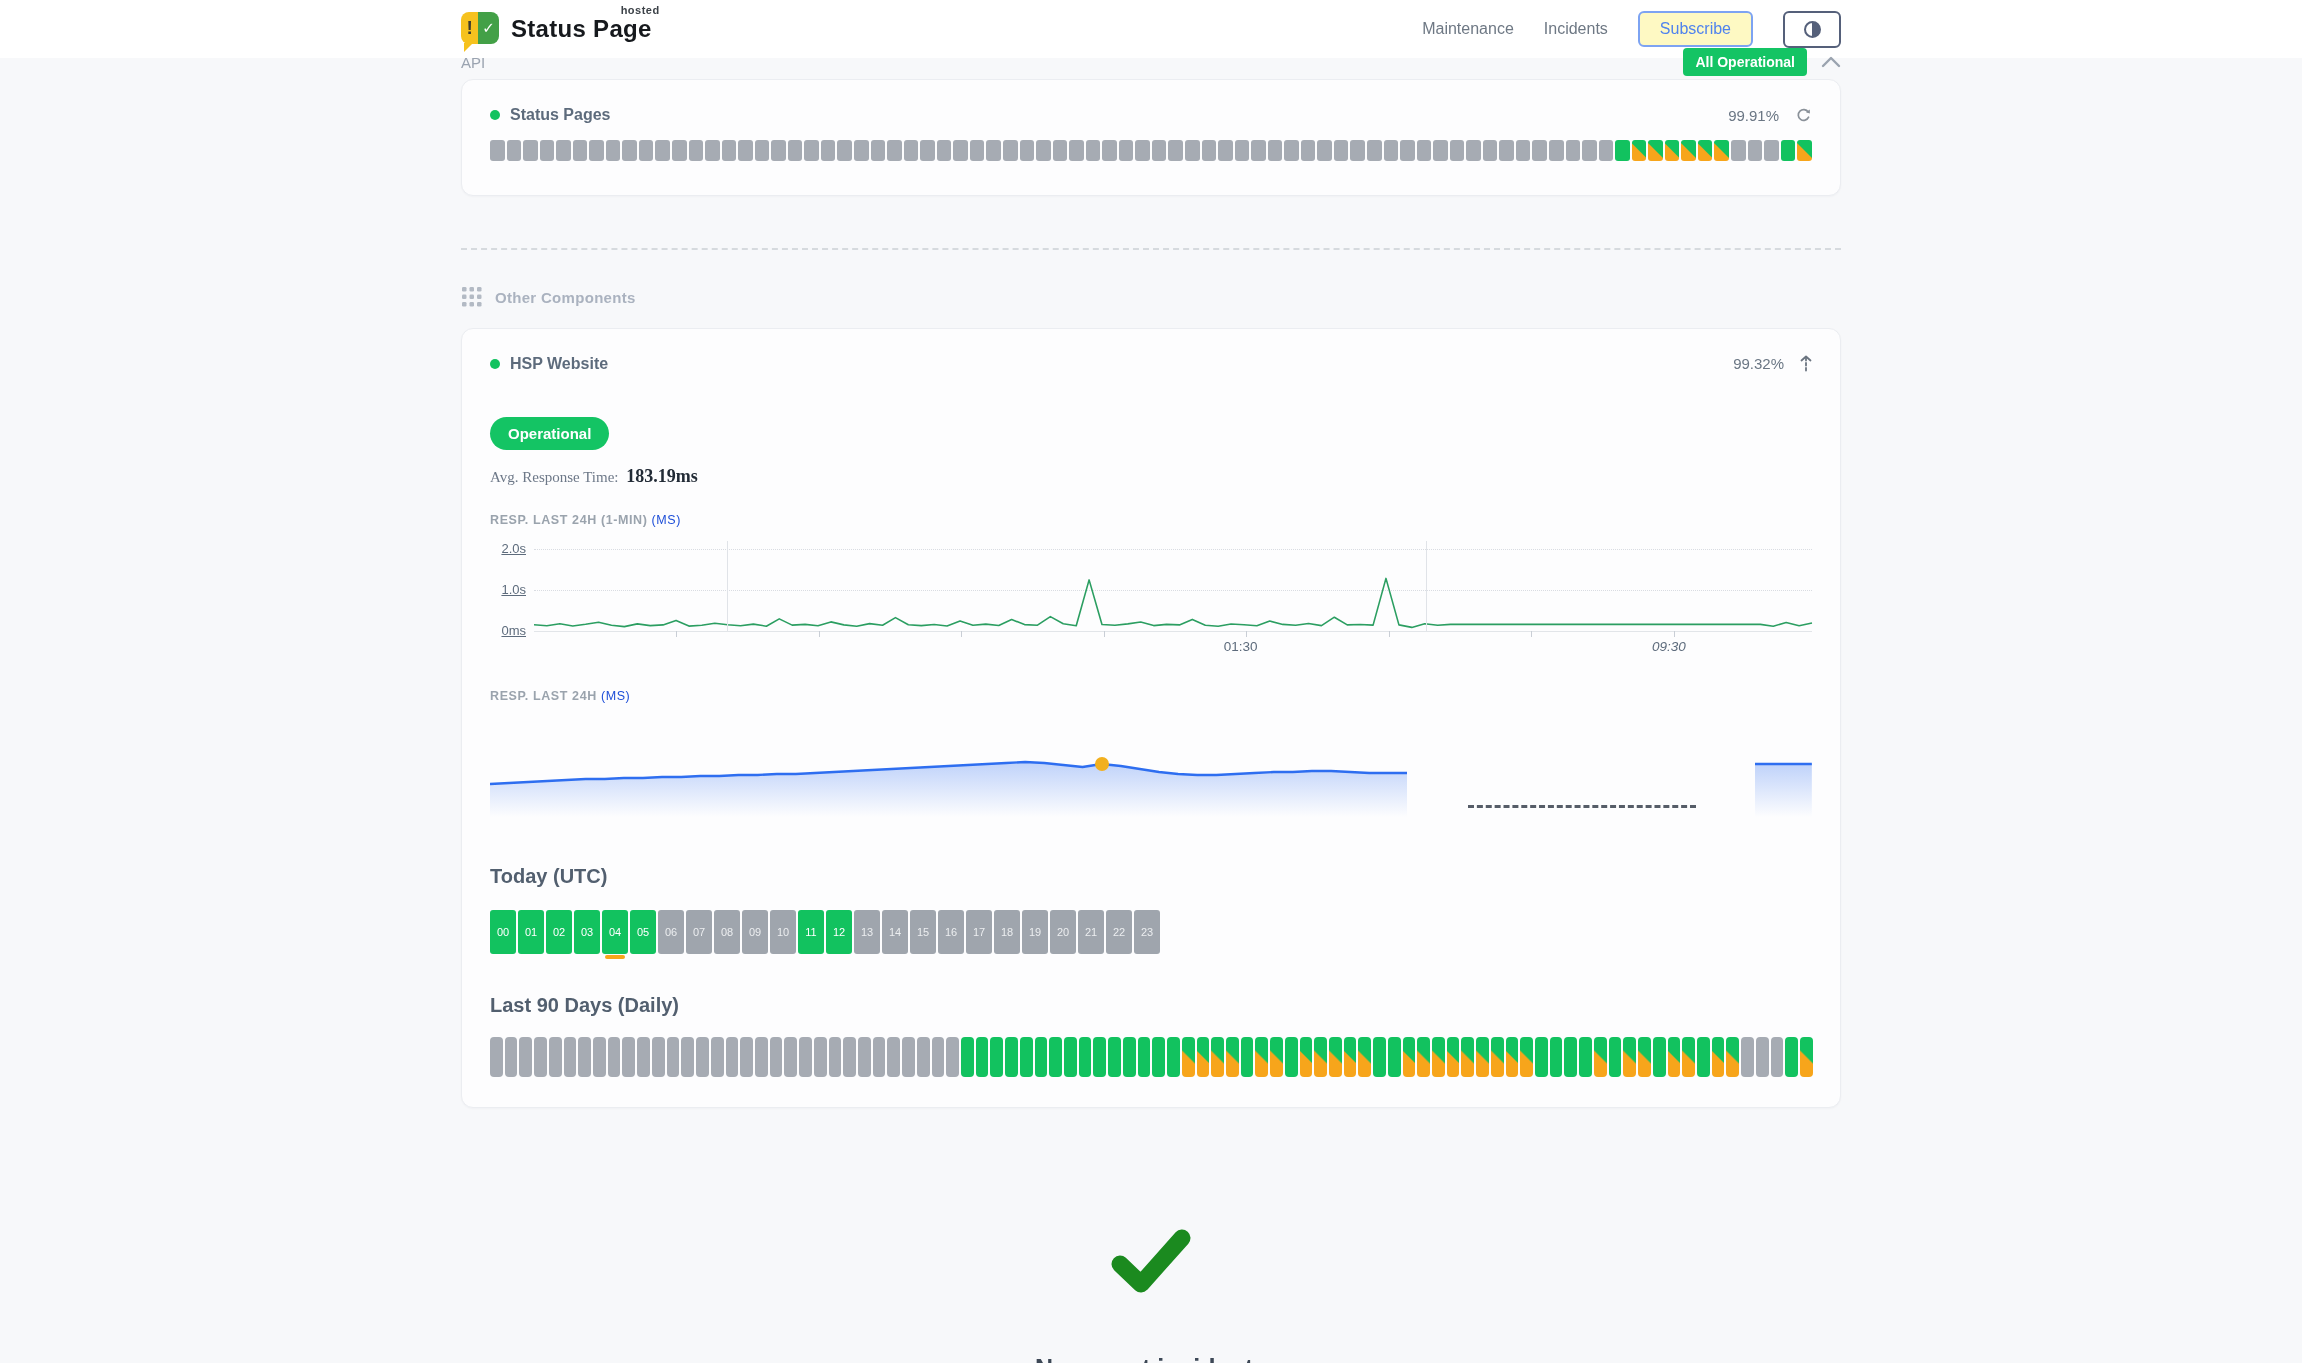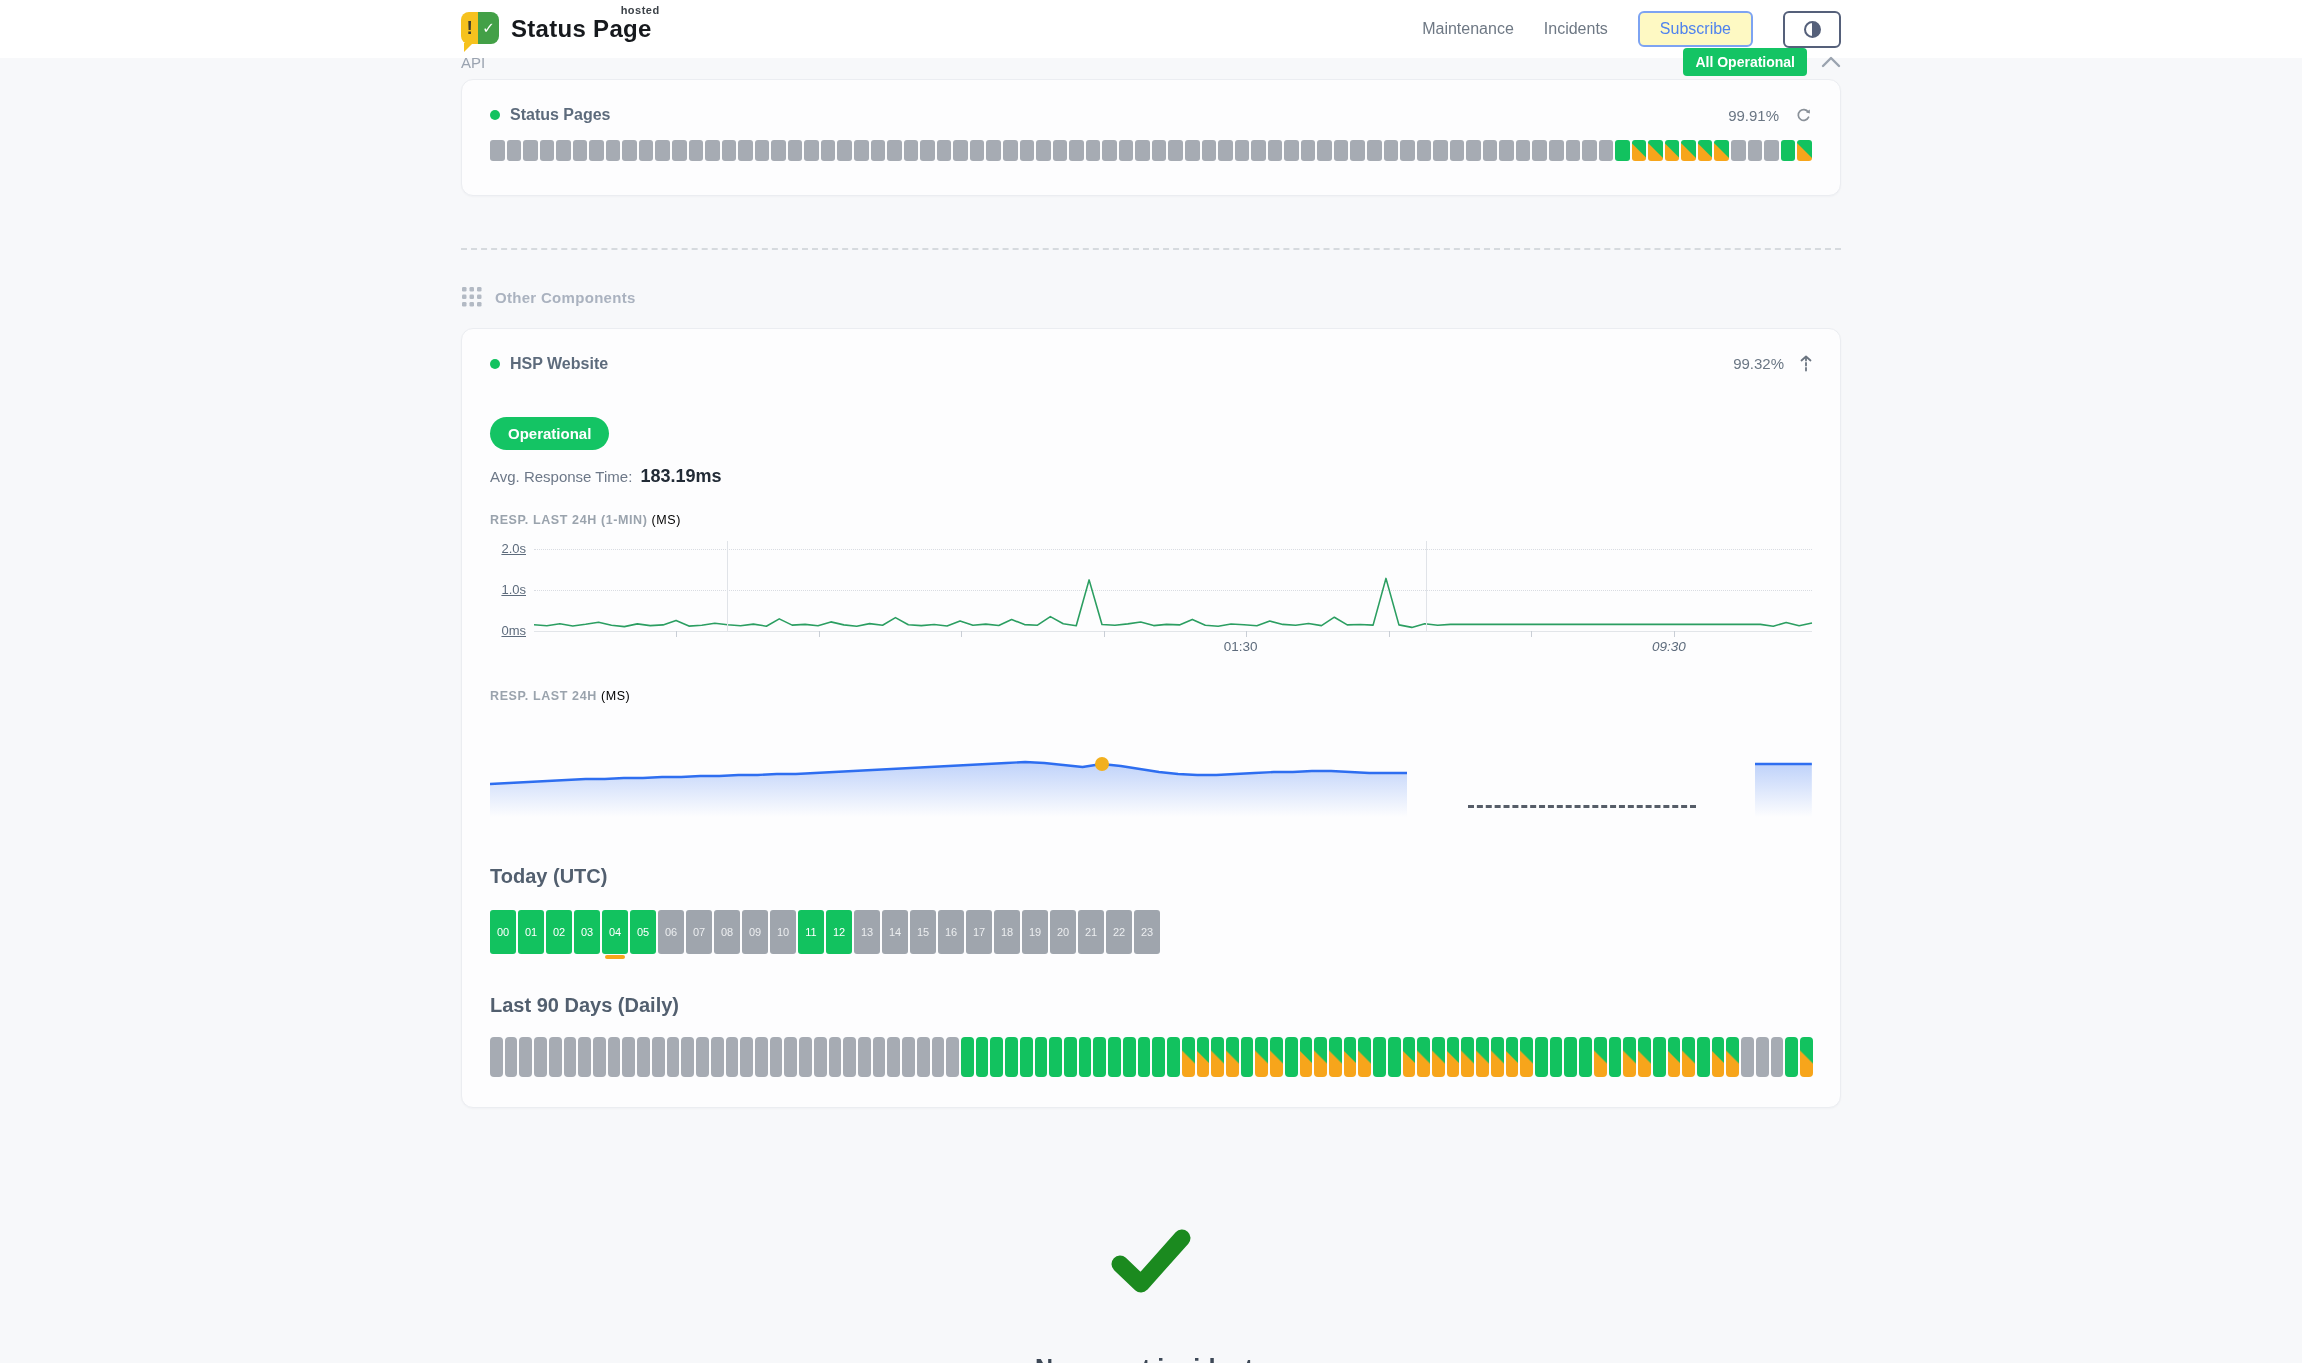--- a/index.html
+++ b/index.html
@@ -47,24 +47,24 @@
   .bar { flex:1; border-radius:3px; }
   .bar-gray { background:var(--graybar); }
   .bar-green { background:var(--green); }
   .bar-mixed { background:linear-gradient(45deg, var(--orange) 0 48%, var(--green) 52% 100%); }
   .divider { margin-top:52px; border-top:2px dashed #d6dade; }
   .oc-heading { margin-top:36px; display:flex; align-items:center; gap:12px; }
   .oc-title { font-size:15px; color:#aab2bf; font-weight:600; letter-spacing:.3px; }
   .card-main { margin-top:20px; padding:26px 28px 30px 28px; }
   .status-pill { display:inline-block; margin-top:44px; background:var(--badge-green); color:#fff;
     font-size:15px; font-weight:bold; padding:8px 18px; border-radius:999px; }
-  .avg-row { margin-top:16px; font-size:15px; color:#6d7888; }
+  .avg-row { margin-top:16px; font-size:15px; color:#6d7888;font-family:Liberation Serif, serif; }
   .avg-val { font-size:18px; font-weight:bold; color:#222b36; margin-left:4px; }
   .chart-label { margin-top:26px; font-size:12.5px; color:#9aa3ad; letter-spacing:.6px; font-weight:600; }
-  .chart-unit { color:#000000; font-weight:400; }
+  .chart-unit { color:#1d4ed8; font-weight:400; }
   .chart1-wrap { margin-top:14px; display:flex; }
   .y-labels { width:44px; position:relative; height:97px; flex:none; }
   .y-label { position:absolute; right:8px; font-size:13px; color:#5d6b7c;text-decoration:underline; }
   .plot1 { flex:1; position:relative; height:122px; }
   .gridline { position:absolute; left:0; right:0; border-top:1px dotted #d9dce2; }
   .baseline { position:absolute; left:0; right:0; top:90px; border-top:1px solid #e2e5e9; }
   .vline { position:absolute; top:0; height:90px; width:1px; background:#e0e3e8; }
   .tick { position:absolute; top:90px; height:6px; width:1px; background:#c9ced6; }
   .xlabel { position:absolute; top:98px; transform:translateX(-50%); font-size:13.5px; color:#5d6b7c; }
   svg.line-svg { position:absolute; left:0; top:0; width:100%; height:97px; overflow:visible; }

